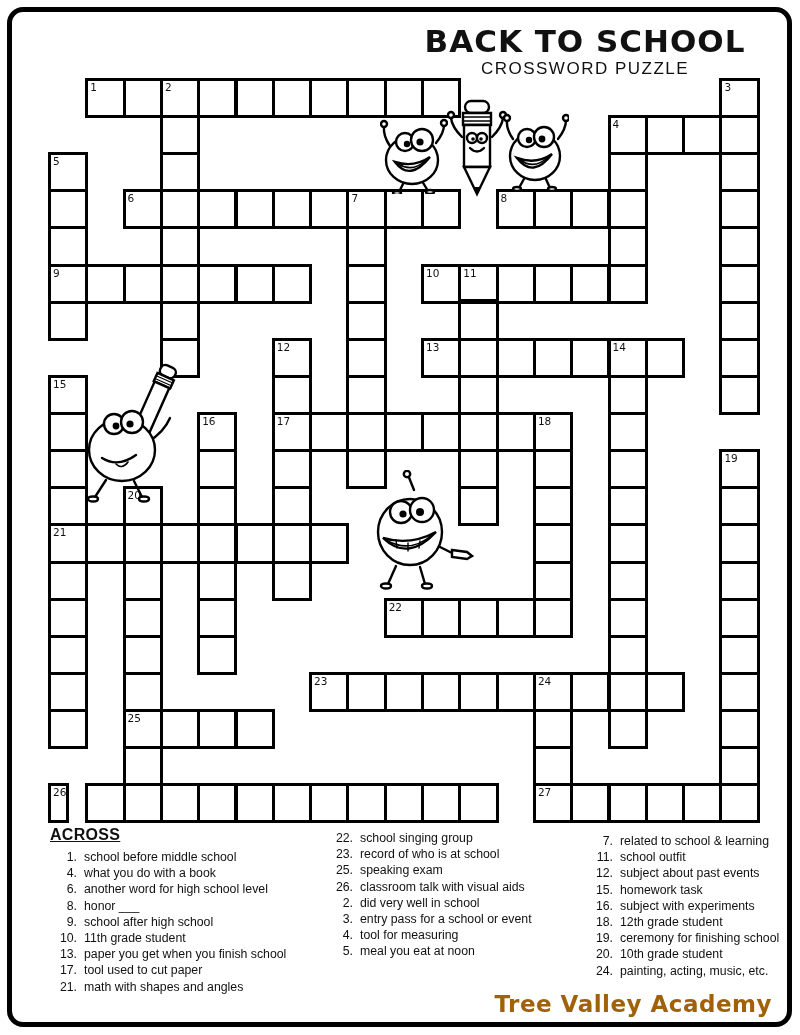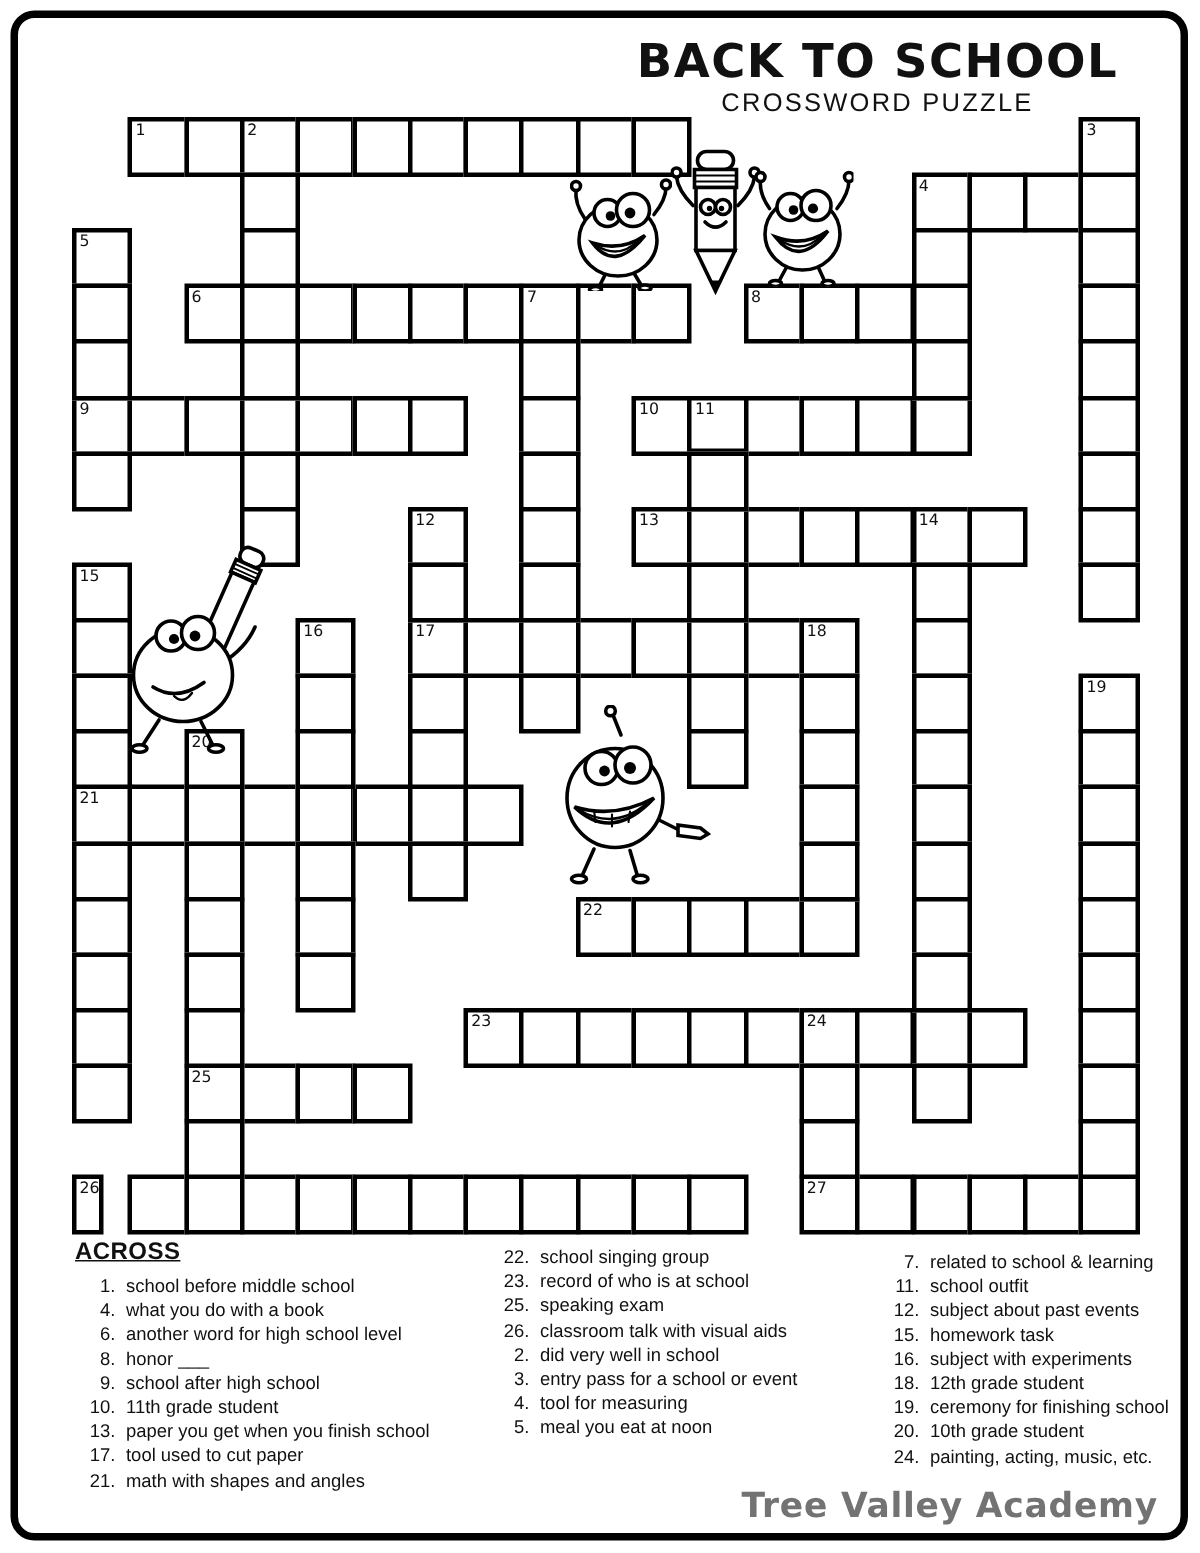--- a/index.html
+++ b/index.html
@@ -483,14 +483,14 @@
           <span class="cnum">20.</span>
           <span class="ctext">10th grade student</span>
         </div>
         <div class="clue-line">
           <span class="cnum">24.</span>
           <span class="ctext">painting, acting, music, etc.</span>
         </div>
       </div>
   </div>
 
-  <div class="footer-brand" style="color: #737373;">Tree Valley Academy</div>
+  <div class="footer-brand" style="color: #a16207;">Tree Valley Academy</div>
 </div>
 
 </body></html>

